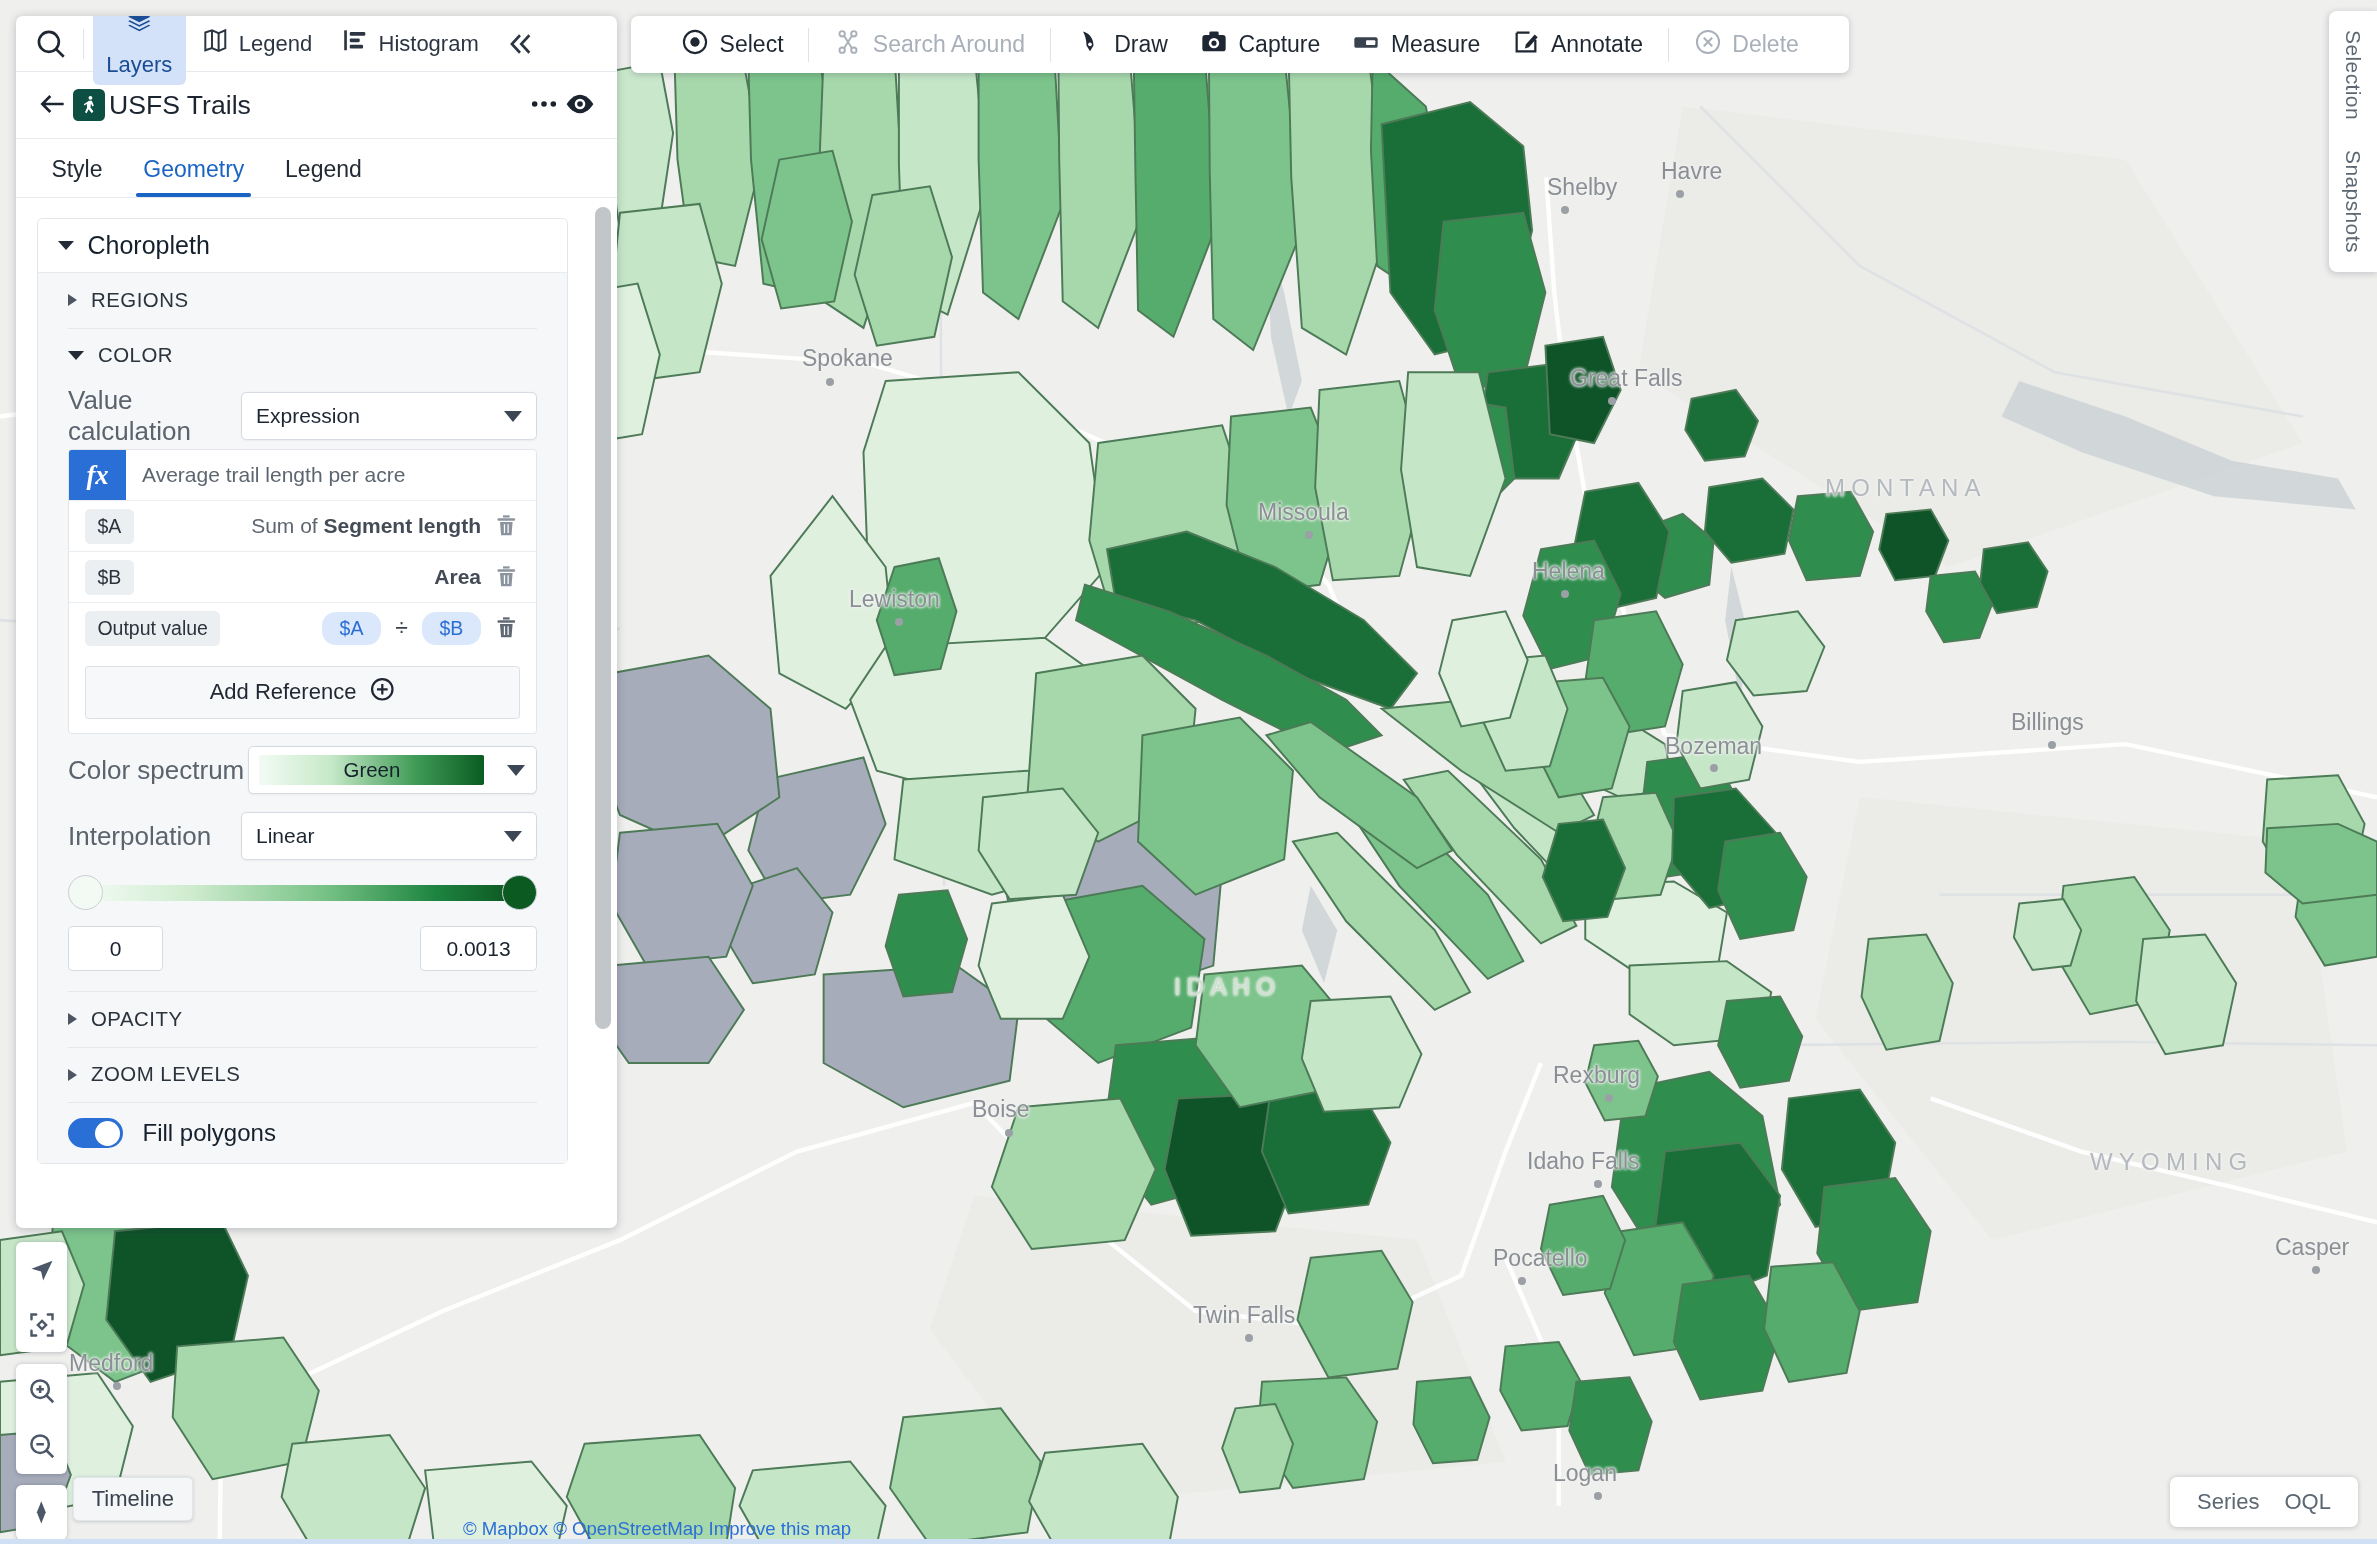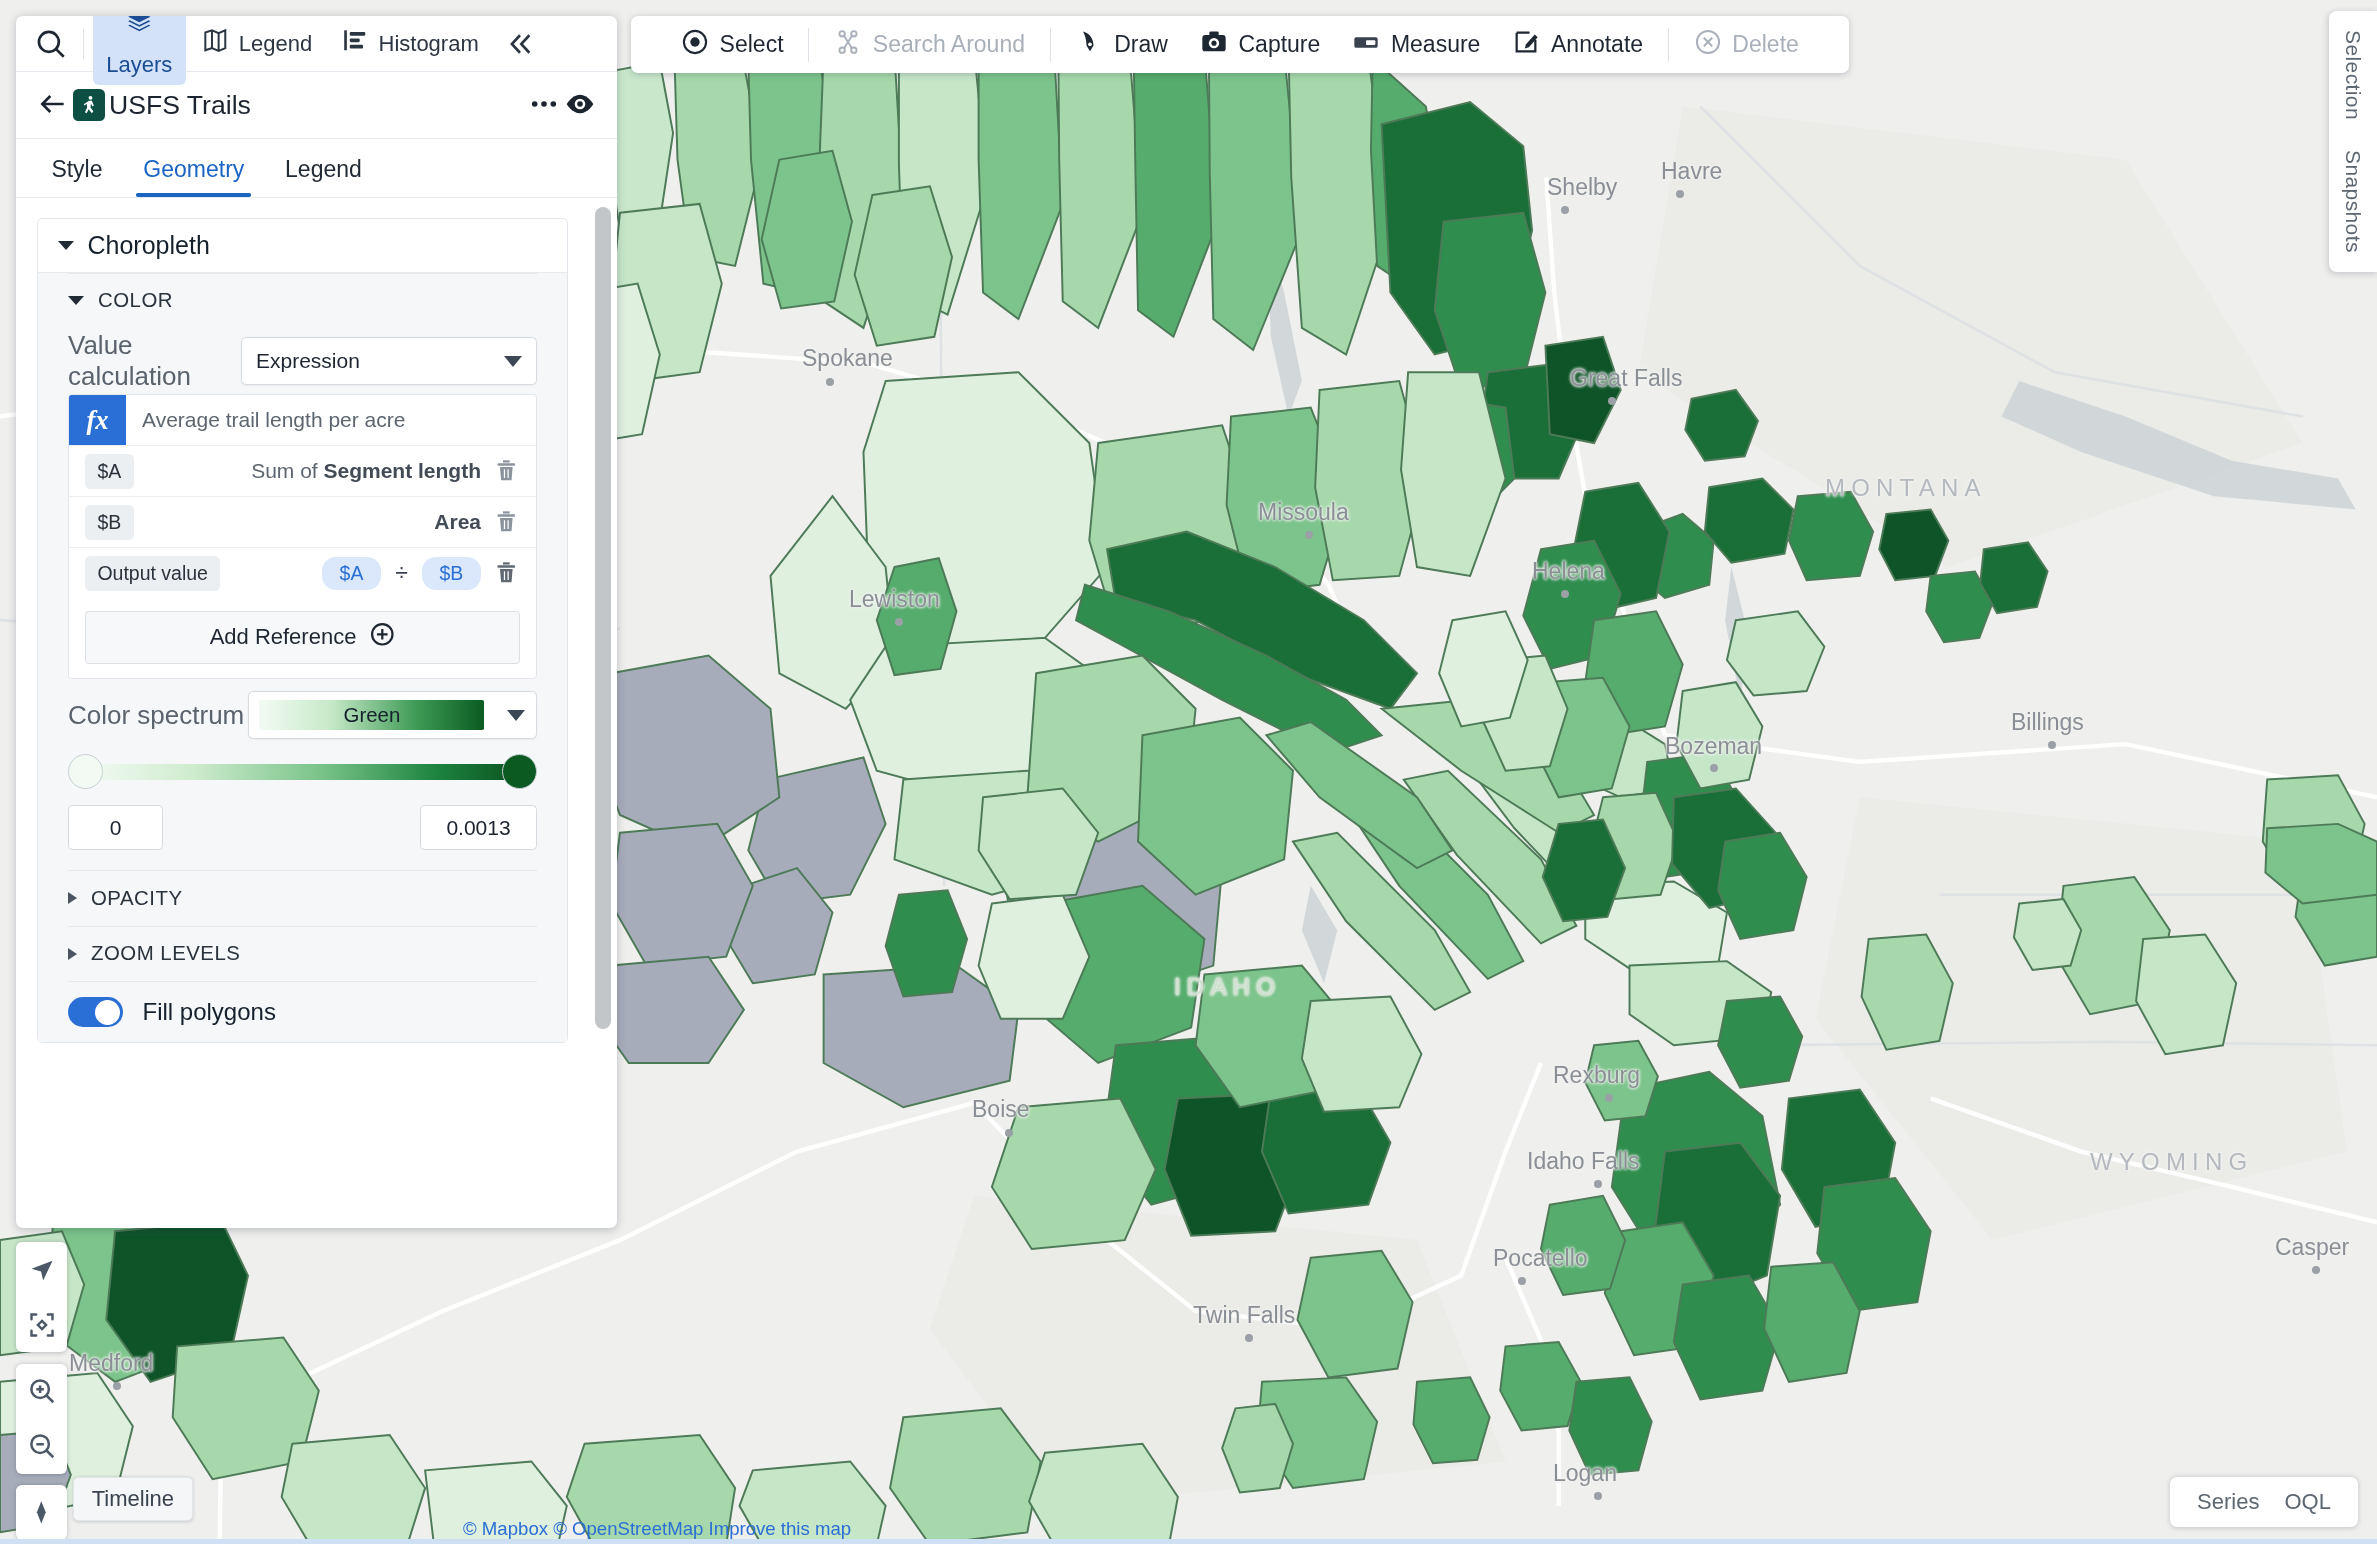--- a/index.html
+++ b/index.html
@@ -506,20 +506,24 @@
 
   <div id="scrollarea">
     <div id="inner">
       <div class="card">
         <div class="card-head">
           <span class="tri down"></span>
           <span>Choropleth</span>
         </div>
         <div class="card-body">
 
+          <div class="sec">
+            <span class="tri"></span>
+            <span>REGIONS</span>
+          </div>
           <div class="hr"></div>
 
           <div class="sec">
             <span class="tri down"></span>
             <span>COLOR</span>
           </div>
 
           <div class="row">
             <span class="lbl">Value calculation</span>
             <div class="select">
@@ -593,20 +597,27 @@
           <div class="row">
             <span class="lbl">Color spectrum</span>
             <div class="spectrum">
               <span class="specbar">
                 <span>Green</span>
               </span>
               <span class="caret"></span>
             </div>
           </div>
 
+          <div class="row">
+            <span class="lbl">Interpolation</span>
+            <div class="select">
+              <span class="cap">Linear</span>
+              <span class="caret"></span>
+            </div>
+          </div>
 
           <div class="sliderwrap">
             <div class="sliderbar"></div>
             <div class="knob lo"></div>
             <div class="knob hi"></div>
           </div>
           <div class="numrow">
             <div class="numbox">0</div>
             <div class="numbox wide">0.0013</div>
           </div>

